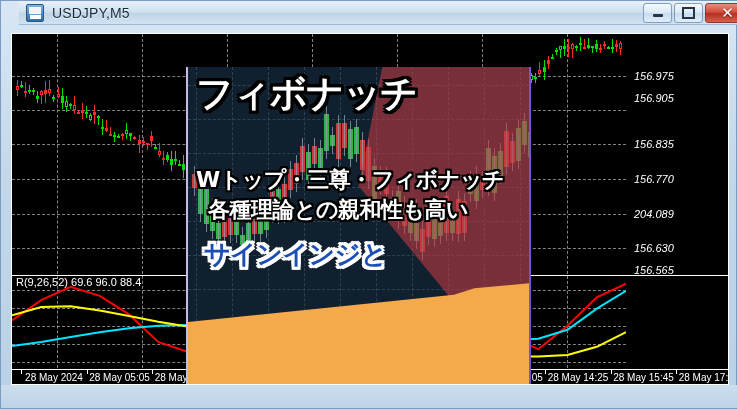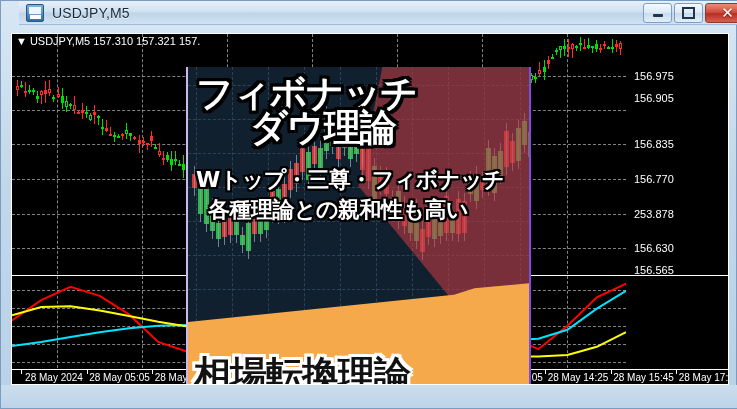--- a/index.html
+++ b/index.html
@@ -63,21 +63,21 @@
     position: absolute; left: 10px; top: 32px; width: 718px; height: 352px;
     background: #000; border: 1px solid #ffffff;
     overflow: hidden;
   }
   .pane { position: absolute; left: 0; width: 718px; background: #000; overflow: hidden; }
   #price-pane { top: 0; height: 240px; }
   #ind-pane   { top: 241px; height: 93px; border-top: 1px solid #ffffff; }
   #time-axis  { position:absolute; left:0; top: 335px; width: 718px; height: 17px; background: #000; border-top: 1px solid #ffffff; }
 
   .plot { position: absolute; left: 0; top: 0; right: 104px; bottom: 0; overflow: hidden; }
-  .axis { position: absolute; right: 0; top: 0; width: 104px; bottom: 0; }
+  .axis { position: absolute; right: 0; top: 0; width: 104px; bottom: 0; font-style: italic; }
   .axis .tick {
     position: absolute; left: 8px; font-size: 11px; color: #ffffff;
     transform: translateY(-50%); white-space: nowrap;
   }
   #ind-pane .axis .tick { color: #ffffff; font-size: 10px; }
 
   .gridline-h { position: absolute; left: 0; right: 0; height: 0;
     border-top: 1px dashed #9a9a9a; opacity: .85; }
   .gridline-v { position: absolute; top: 0; bottom: 0; width: 0;
     border-left: 1px dashed #9a9a9a; opacity: .85; }
@@ -807,27 +807,24 @@
           <div class="candle red hollow" style="left: 607.45px; top: 0px; height: 240px;">
             <div class="wick" style="top: 6.59002px; height: 14.2101px;"></div>
             <div class="body" style="top: 8.62519px; height: 6.28826px;"></div>
           </div>
         </div>
       <div class="axis" id="price-axis">
           <div class="tick" style="top: 42px;">156.975</div>
           <div class="tick" style="top: 64px;">156.905</div>
           <div class="tick" style="top: 110px;">156.835</div>
           <div class="tick" style="top: 145px;">156.770</div>
-          <div class="tick" style="top: 180px;">253.878</div>
+          <div class="tick" style="top: 180px;">204.089</div>
           <div class="tick" style="top: 214px;">156.630</div>
           <div class="tick" style="top: 236px;">156.565</div>
         </div>
-      <div id="chart-label">
-        <span class="caret">▼</span><span>USDJPY,M5  157.310 157.321 157.</span>
-      </div>
     </div>
 
     <div class="pane" id="ind-pane">
       <div class="plot" id="ind-plot">
           <div class="gridline-h" style="top: 14px;"></div>
           <div class="gridline-h" style="top: 32px;"></div>
           <div class="gridline-h" style="top: 50px;"></div>
           <div class="gridline-h" style="top: 68px;"></div>
           <div class="gridline-h" style="top: 86px;"></div>
           <div class="gridline-v" style="left: 45px;"></div>
@@ -836,20 +833,21 @@
           <div class="gridline-v" style="left: 300px;"></div>
           <div class="gridline-v" style="left: 385px;"></div>
           <div class="gridline-v" style="left: 470px;"></div>
           <div class="gridline-v" style="left: 555px;"></div>
           <svg width="614" height="93" style="position: absolute; left: 0px; top: 0px;">
             <polyline points="0.0,44.5 29.2,24.2 58.5,10.9 87.7,19.8 117.0,38.4 146.2,65.9 175.4,75.7 204.7,76.5 233.9,76.1 263.1,62.7 292.4,39.2 321.6,25.4 350.9,42.5 380.1,48.9 409.3,36.0 438.6,24.6 467.8,38.4 497.0,60.3 526.3,73.2 555.5,49.7 584.8,21.4 614.0,7.6" fill="none" stroke="#ff0000" stroke-width="2"></polyline>
             <polyline points="0.0,70.0 29.2,65.9 58.5,61.1 87.7,56.2 117.0,52.2 146.2,49.7 175.4,48.9 204.7,49.7 233.9,52.2 263.1,55.4 292.4,59.5 321.6,63.5 350.9,66.8 380.1,68.4 409.3,69.2 438.6,68.4 467.8,66.8 497.0,64.3 526.3,62.7 555.5,53.8 584.8,32.7 614.0,14.9" fill="none" stroke="#00e5ff" stroke-width="2"></polyline>
             <polyline points="0.0,39.2 29.2,31.1 58.5,30.3 87.7,34.4 117.0,40.0 146.2,45.7 175.4,50.5 204.7,55.4 233.9,60.3 263.1,65.1 292.4,69.2 321.6,72.4 350.9,74.8 380.1,76.5 409.3,78.1 438.6,78.9 467.8,79.7 497.0,80.5 526.3,80.5 555.5,78.9 584.8,70.8 614.0,56.2" fill="none" stroke="#ffff00" stroke-width="2"></polyline>
           </svg>
         </div>
+      <div id="ind-label">R(9,26,52) 69.6 96.0 88.4</div>
     </div>
 
     <div id="time-axis">
         <div class="time-tick" style="left: 42px;">28 May 2024</div>
         <div class="time-sep" style="left: 9px;"></div>
         <div class="time-tick" style="left: 107.5px;">28 May 05:05</div>
         <div class="time-sep" style="left: 74.5px;"></div>
         <div class="time-tick" style="left: 173px;">28 May 06:25</div>
         <div class="time-sep" style="left: 140px;"></div>
         <div class="time-tick" style="left: 238.5px;">28 May 07:45</div>
@@ -1005,21 +1003,20 @@
           <div style="position: absolute; left: 330px; top: 52.8474px; width: 1px; height: 48.8762px; background: rgb(143, 154, 165); opacity: 0.8;"></div>
           <div style="position: absolute; left: 334px; top: 54.2109px; width: 5px; height: 23.7857px; background: rgb(47, 192, 74); opacity: 0.95;"></div>
           <div style="position: absolute; left: 336px; top: 46.2109px; width: 1px; height: 39.7857px; background: rgb(143, 154, 165); opacity: 0.8;"></div>
           <div style="position: absolute; left: 340px; top: 64.6309px; width: 5px; height: 25.7884px; background: rgb(47, 192, 74); opacity: 0.95;"></div>
           <div style="position: absolute; left: 342px; top: 56.6309px; width: 1px; height: 41.7884px; background: rgb(143, 154, 165); opacity: 0.8;"></div>
         </div>
       <div id="ov-red2"></div>
       <div id="ov-orange"></div>
 
       <div class="ovtxt t-white" id="ov-l1">フィボナッチ</div>
-      <div class="ovtxt t-white" id="ov-l2">ダウ理論</div>
       <div class="ovtxt t-white-thin" id="ov-l4">各種理論との親和性も高い</div>
       <div class="ovtxt t-white-thin" id="ov-l3">Wトップ・三尊・フィボナッチ</div>
-      <div class="ovtxt t-black" id="ov-l8">相場転換理論</div>
+      <div class="ovtxt t-blue" id="ov-l5">サインインジと</div>
     </div>
   </div>
 
   <div id="statusbar"></div>
 </div>
 
 </body></html>

